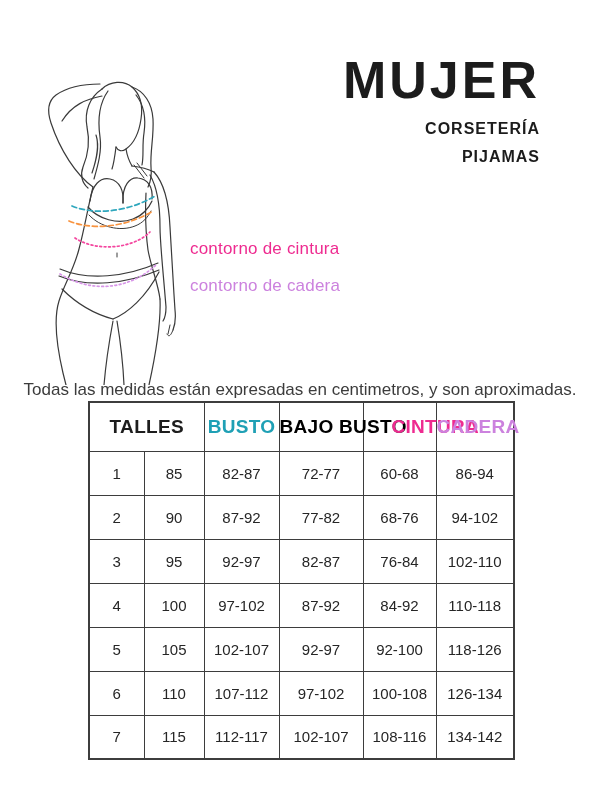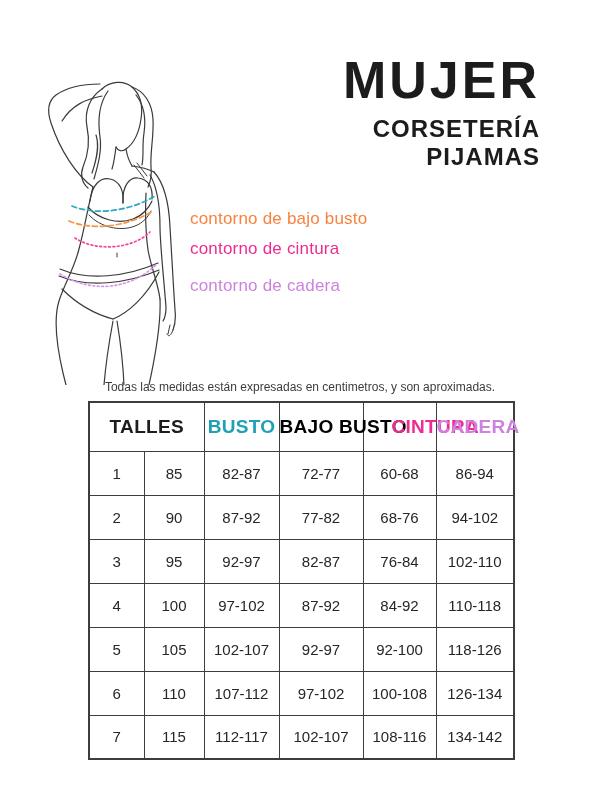--- a/index.html
+++ b/index.html
@@ -14,26 +14,26 @@
   
   .measure-label { position:absolute; left:190px; font-size:17px; letter-spacing:0.2px; }
   .measure-label.l0 { top:190px; }
   .measure-label.l1 { top:209px; }
   .measure-label.l2 { top:239px; }
   .measure-label.l3 { top:276px; }
 
   
   .title-block { position:absolute; top:58px; right:60px; width:320px; text-align:right; color:#1c1c1c; }
   .page-title { font-size:52px; font-weight:bold; letter-spacing:3px; line-height:44px; }
-  .category { font-size:24px; font-weight:bold; letter-spacing:1px; line-height:28px; margin-top:0; }
+  .category { font-size:16px; font-weight:bold; letter-spacing:1px; line-height:28px; margin-top:0; }
   .categories { margin-top:13px; }
 
   
   .note { position:absolute; top:380px; left:0; width:600px; text-align:center;
-          font-size:12px; color:#3c3c3c; }
+          font-size:17px; color:#3c3c3c; }
 
   
   table.size-table {
     position:absolute; left:88px; top:401px; width:425px;
     border-collapse:collapse; table-layout:fixed;
     border:2px solid #3d3d3d;
   }
   .size-table th, .size-table td {
     border:1px solid #3d3d3d; text-align:center; vertical-align:middle;
     white-space:nowrap; overflow:visible;
@@ -95,21 +95,20 @@
       <path d="M 122,224 C 123,246 118,278 111,310"></path>
     </g>
     <g fill="none" stroke-width="1.7" stroke-linecap="round">
       <path stroke-dasharray="5,3" d="M 34,131 C 58,141 92,136 117,121" stroke="#2FA7BD"></path>
       <path stroke-dasharray="5,3" d="M 31,146 C 58,157 92,150 115,136" stroke="#F8933F"></path>
       <path stroke-dasharray="1.8,2.6" d="M 37,163 C 58,177 95,174 112,157" stroke="#F4469F"></path>
       <path stroke-dasharray="1.8,2.6" d="M 22,199 C 55,219 92,214 118,190" stroke="#D795E8"></path>
     </g>
   </svg>
 
-  <span class="measure-label l1" style="color: rgb(248, 130, 62);">contorno de bajo busto</span>
   <span class="measure-label l2" style="color: rgb(238, 43, 144);">contorno de cintura</span>
   <span class="measure-label l3" style="color: rgb(204, 130, 222);">contorno de cadera</span>
 
   <div class="title-block">
     <div class="page-title">MUJER</div>
     <div class="categories">
       <div class="category">CORSETERÍA</div>
       <div class="category">PIJAMAS</div>
     </div>
   </div>

